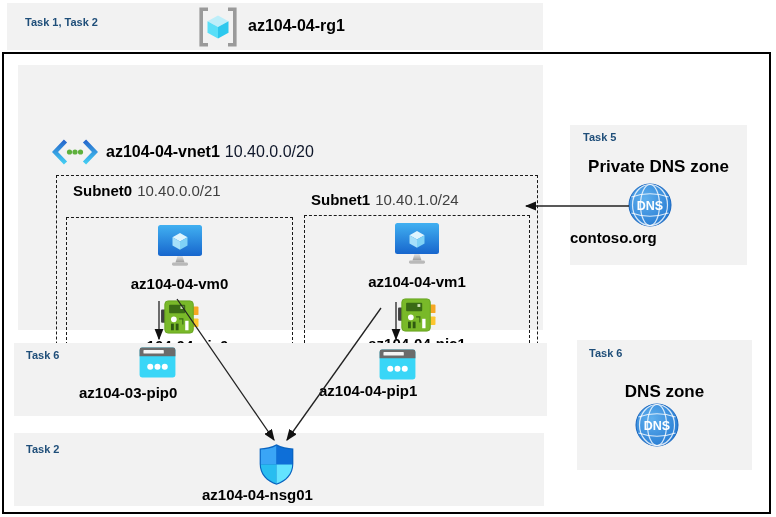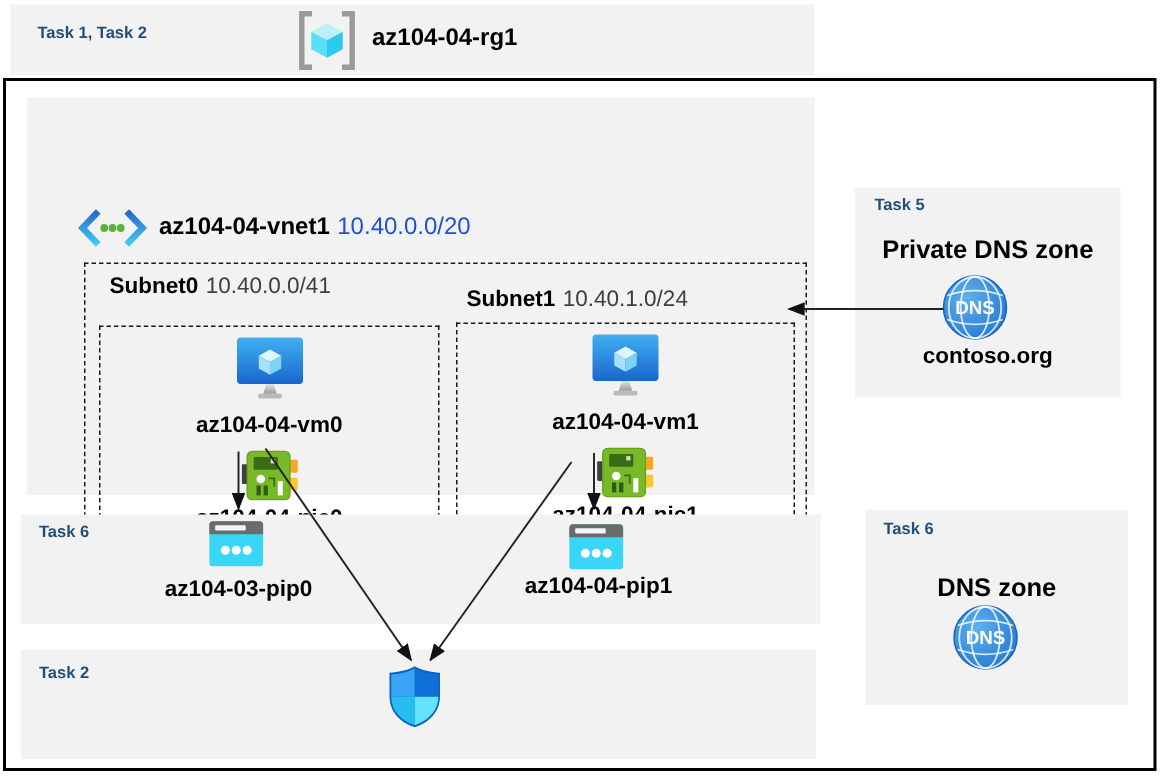--- a/index.html
+++ b/index.html
@@ -3,36 +3,36 @@
 <meta charset="utf-8">
 <style>
   html,body{margin:0;padding:0;background:#fff;}
   .canvas{
     position:relative;width:776px;height:517px;background:#fff;overflow:hidden;
     font-family:"Liberation Sans",sans-serif;color:#000;
   }
   .canvas *{box-sizing:border-box;}
   .band,.side-box{position:absolute;background:#f2f2f2;}
   .task-label{position:absolute;font-size:11px;font-weight:bold;color:#1f4e79;white-space:nowrap;}
-  .name-label{position:absolute;font-size:15px;font-weight:bold;color:#000;text-align:center;white-space:nowrap;}
+  .name-label{position:absolute;font-size:15px;font-weight:bold;color:#000;white-space:nowrap;}
 
   
   .top-band{left:7px;top:3px;width:536px;height:47px;}
   .rg-icon{position:absolute;left:190px;top:4px;width:42px;height:40px;}
   .rg-name{position:absolute;left:241px;top:14px;font-size:16px;font-weight:bold;}
 
   
   .main-frame{position:absolute;left:2px;top:52px;width:769px;height:462px;border:2px solid #000;background:#fff;}
 
   
   .vnet-box{position:absolute;left:18px;top:65px;width:525px;height:265px;background:#f2f2f2;}
   .vnet-icon{position:absolute;left:34px;top:74px;width:46px;height:26px;}
   .vnet-title{position:absolute;left:88px;top:78px;font-size:16px;white-space:nowrap;}
   .vnet-title .nm{font-weight:bold;}
-  .vnet-title .cidr{font-weight:normal;color:#1d4ed8;margin-left:5px;}
+  .vnet-title .cidr{font-weight:normal;color:#0f172a;margin-left:5px;}
 
   .outer-dashed{position:absolute;left:38px;top:110px;width:482px;height:215px;border:1px dashed #1a1a1a;}
   .subnet-label{position:absolute;font-size:15px;white-space:nowrap;}
   .subnet-label .nm{font-weight:bold;}
   .subnet-label .cidr{font-weight:normal;color:#404040;margin-left:5px;}
   .subnet-label.s0{left:55px;top:117px;}
   .subnet-label.s1{left:293px;top:126px;}
 
   .subnet-box{position:absolute;border:1px dashed #1a1a1a;}
   .subnet-box.sA{left:48px;top:152px;width:227px;height:163px;}
@@ -179,21 +179,21 @@
     <svg class="vnet-icon" viewBox="0 0 46 26">
         <use href="#sym-vnet"></use>
       </svg>
     <div class="vnet-title">
       <span class="nm">az104-04-vnet1</span><span class="cidr">10.40.0.0/20</span>
     </div>
 
     <div class="outer-dashed"></div>
 
     <div class="subnet-label s0">
-      <span class="nm">Subnet0</span><span class="cidr">10.40.0.0/41</span>
+      <span class="nm">Subnet0</span><span class="cidr">10.40.0.0/21</span>
     </div>
     <div class="subnet-box sA">
       <svg class="vm-icon" viewBox="0 0 46 44">
           <use href="#sym-vm"></use>
         </svg>
       <div class="vm-label">az104-04-vm0</div>
       <svg class="nic-icon" viewBox="0 0 40 38">
           <use href="#sym-nic"></use>
         </svg>
       <div class="nic-label">az104-04-nic0</div>
@@ -226,20 +226,21 @@
         <use href="#sym-pip"></use>
       </svg>
     <div class="name-label pip1-label">az104-04-pip1</div>
   </div>
 
   <div class="band task4-band">
     <span class="task-label" style="left:12px;top:10px;">Task 2</span>
     <svg class="nsg-icon" viewBox="0 0 38 44">
         <use href="#sym-shield"></use>
       </svg>
+    <div class="name-label nsg-label">az104-04-nsg01</div>
   </div>
 
   <div class="side-box task5-box">
     <span class="task-label" style="left:13px;top:6px;">Task 5</span>
     <div class="side-title t5-title">Private DNS zone</div>
     <svg class="t5-dns" viewBox="0 0 44 44">
       <use href="#sym-dns"></use>
       <text class="dns-text" x="22" y="26.5" text-anchor="middle" fill="#ffffff">DNS</text>
     </svg>
     <div class="name-label t5-zone">contoso.org</div>

